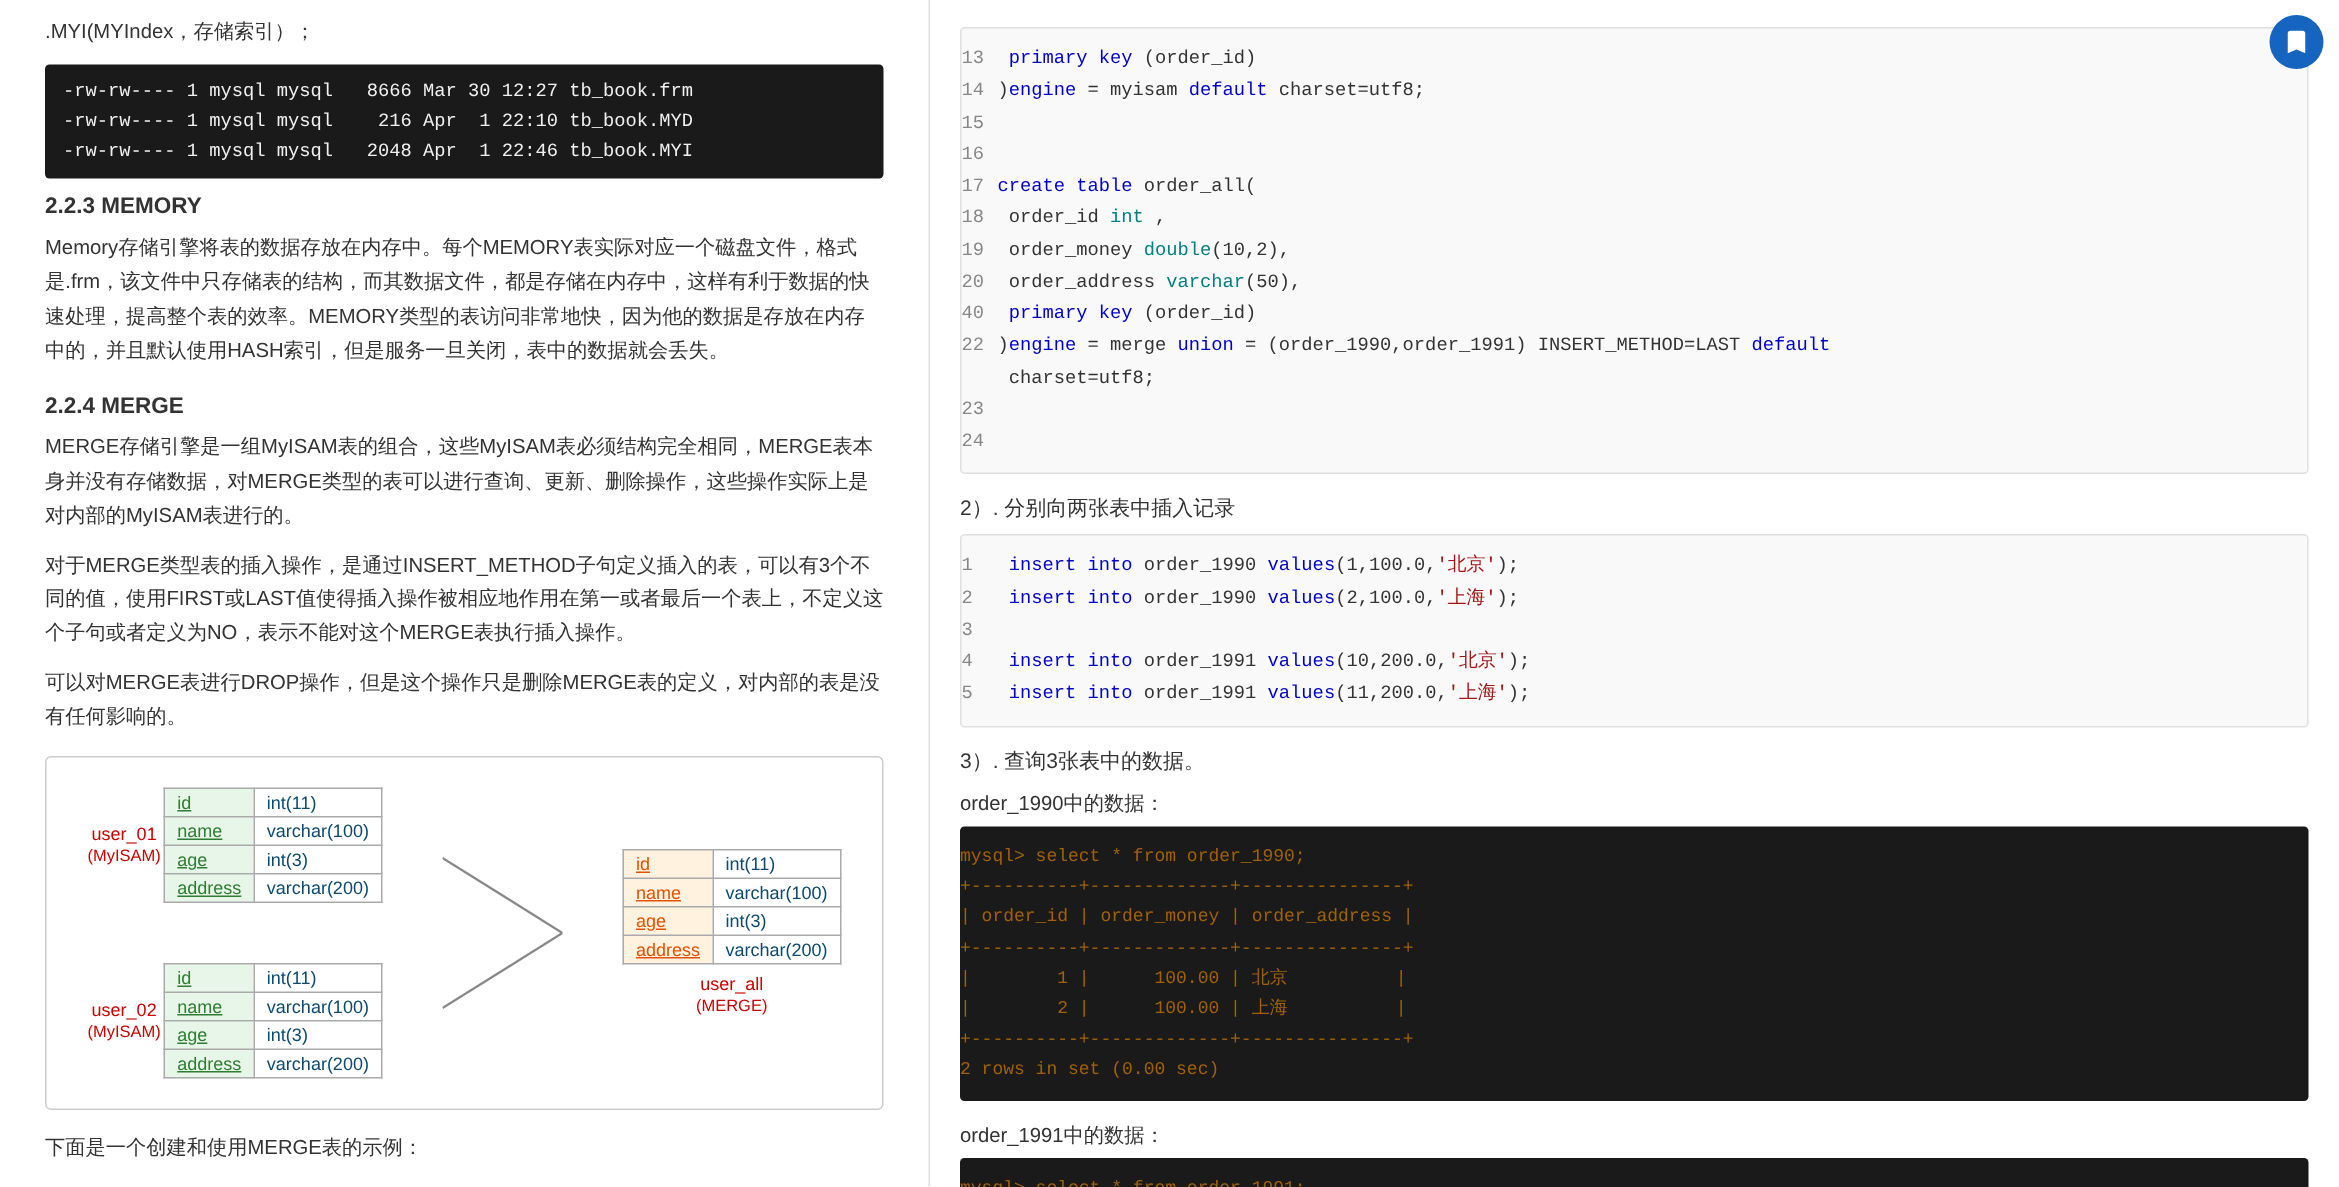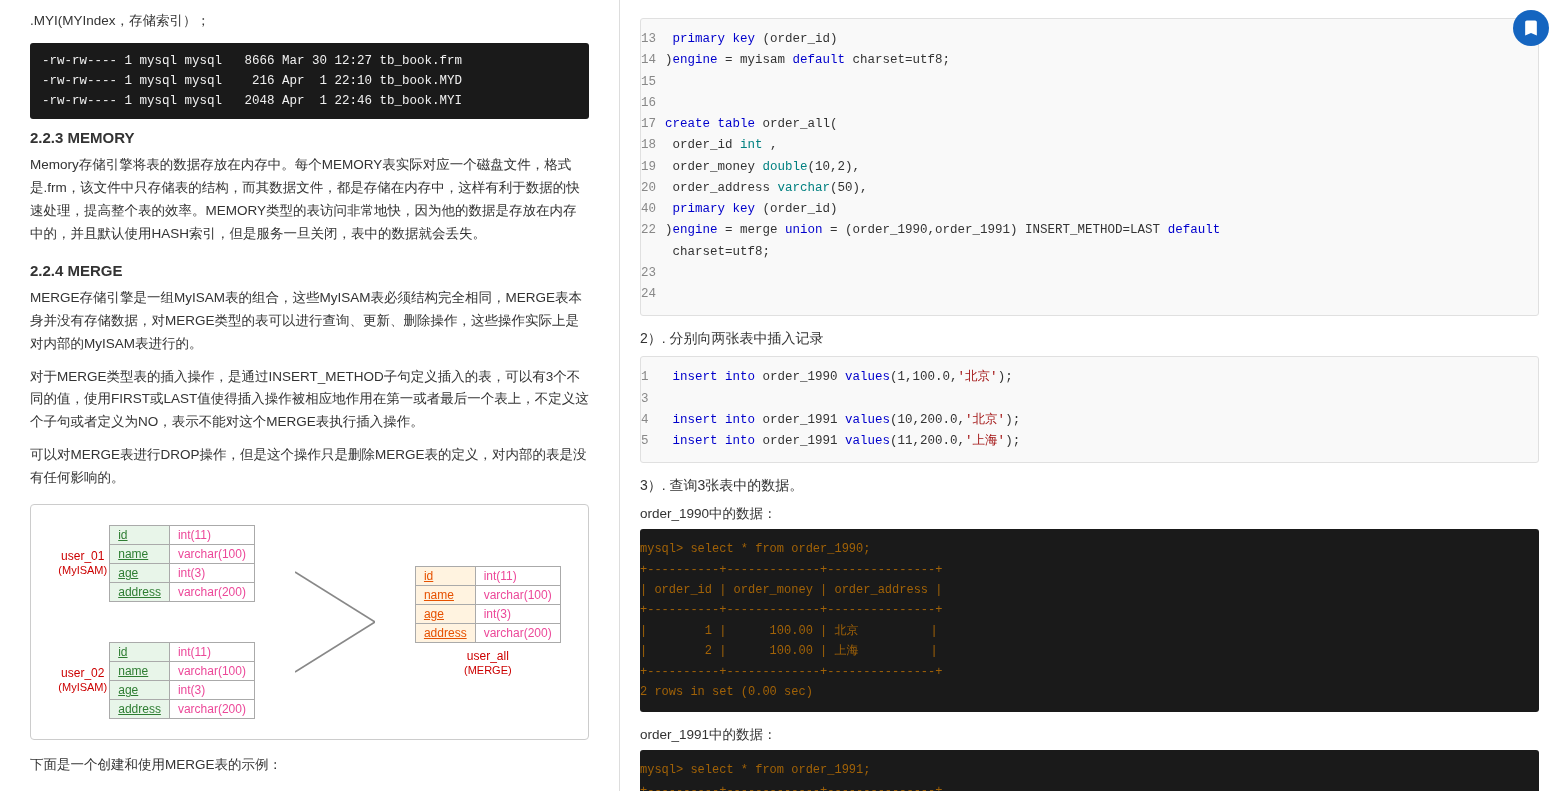--- a/index.html
+++ b/index.html
@@ -128,21 +128,21 @@
       border: 1px solid #aaa;
       padding: 2px 8px;
     }
     .db-table td:first-child {
       background: #e8f5e9;
       color: #2e7d32;
       border-right: 1px solid #aaa;
       text-decoration: underline;
     }
     .db-table td:nth-child(2) {
-      color: #ec4899;
+      color: #0c4a6e;
       background: #fff;
     }
 
     .center-table .db-table td:first-child {
       background: #fff3e0;
       color: #e65100;
     }
 
     .right-table-group {
       display: flex;
@@ -344,20 +344,21 @@
     <div><span class="line-num">22</span><span>)</span><span class="kw">engine</span><span> = merge </span><span class="kw">union</span><span> = (order_1990,order_1991) INSERT_METHOD=LAST </span><span class="kw">default</span></div>
     <div><span class="line-num">  </span><span>    charset=utf8;</span></div>
     <div><span class="line-num">23</span></div>
     <div><span class="line-num">24</span></div>
   </div>
 
   <div class="step-label">2）. 分别向两张表中插入记录</div>
 
   <div class="right-code">
     <div><span class="line-num">1</span><span>    </span><span class="kw">insert</span><span> </span><span class="kw">into</span><span> order_1990 </span><span class="kw">values</span><span>(1,100.0,</span><span class="str">'北京'</span><span>);</span></div>
+    <div><span class="line-num">2</span><span>    </span><span class="kw">insert</span><span> </span><span class="kw">into</span><span> order_1990 </span><span class="kw">values</span><span>(2,100.0,</span><span class="str">'上海'</span><span>);</span></div>
     <div><span class="line-num">3</span></div>
     <div><span class="line-num">4</span><span>    </span><span class="kw">insert</span><span> </span><span class="kw">into</span><span> order_1991 </span><span class="kw">values</span><span>(10,200.0,</span><span class="str">'北京'</span><span>);</span></div>
     <div><span class="line-num">5</span><span>    </span><span class="kw">insert</span><span> </span><span class="kw">into</span><span> order_1991 </span><span class="kw">values</span><span>(11,200.0,</span><span class="str">'上海'</span><span>);</span></div>
   </div>
 
   <div class="step-label">3）. 查询3张表中的数据。</div>
 
   <div class="query-label">order_1990中的数据：</div>
   <div class="mysql-terminal">mysql&gt; select * from order_1990;
 +----------+-------------+---------------+

